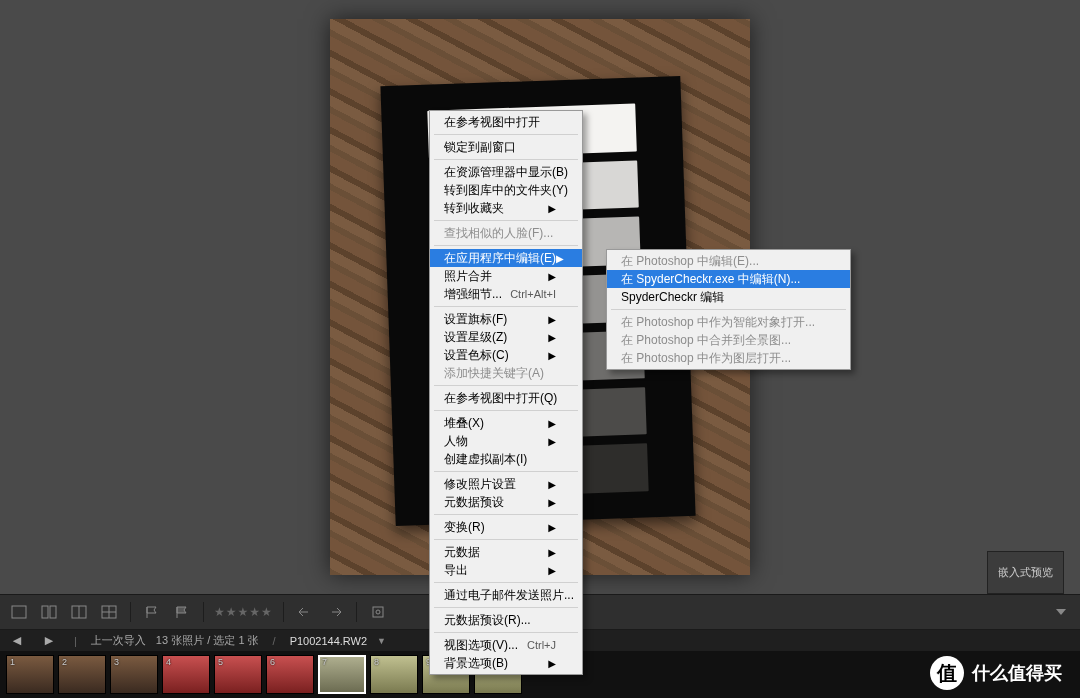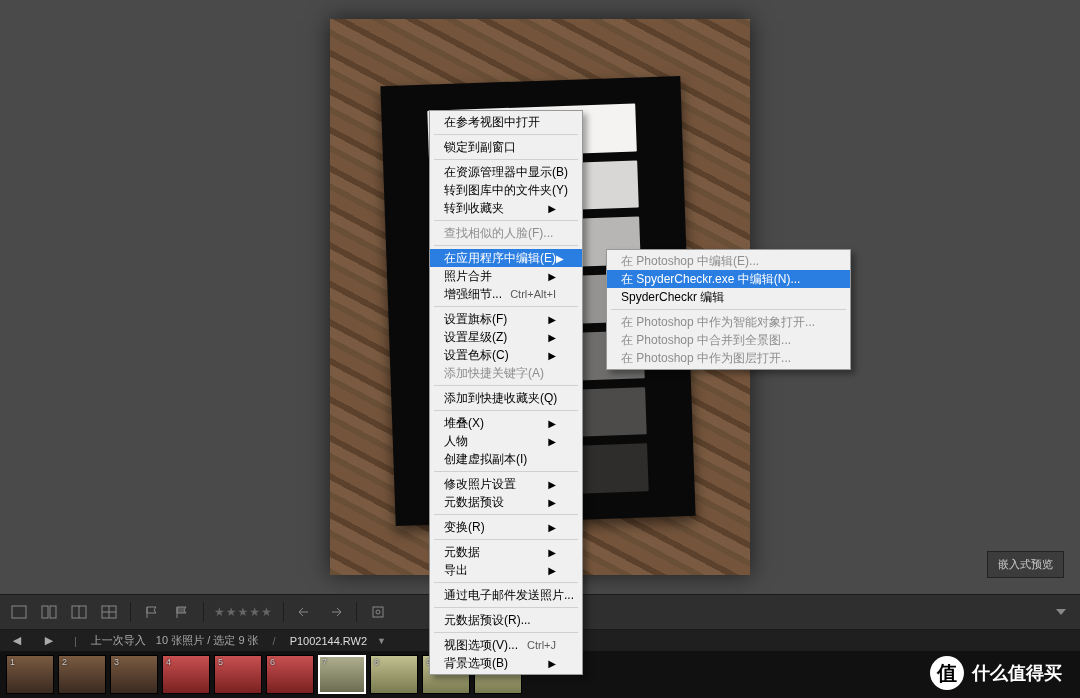--- a/index.html
+++ b/index.html
@@ -100,21 +100,21 @@
 .menu-item.hl, .sub-item.hl { background:#2a7de1; color:#fff; }
 .menu-item.disabled, .sub-item.disabled { color:#8d8d8d; }
 .menu-sep { height:1px; margin:3px 4px; background:#d0d0d0; }
 .sub-arrow { font-size:10px; }
 .shortcut { color:#5a5a5a; font-size:11px; }
 
 
 .embed-btn {
   position:absolute; right:16px; top:551px;
   background:#3c3c3c; border:1px solid #222;
-  color:#ccc; font-size:11px; padding:5px 10px;
+  color:#ccc; font-size:11px; padding:13px 10px;
 }
 
 
 .toparrow {
   position:absolute; top:0; left:50%; transform:translateX(-50%);
   width:0;height:0;border-left:10px solid transparent;border-right:10px solid transparent;border-top:9px solid #1c1c1c;
 }
 
 
 .logo {
@@ -209,21 +209,21 @@
         <path d="M0 2l5 6 5-6z" fill="#888"></path>
       </svg>
     </span>
 </div>
 
 <div class="statusbar">
   <span class="tool-btn">◀</span>
   <span class="tool-btn">▶</span>
   <span class="sep">|</span>
   <span>上一次导入</span>
-  <span>10 张照片 / 选定 9 张</span>
+  <span>13 张照片 / 选定 1 张</span>
   <span class="sep">/</span>
   <span style="font-weight:normal;color:#ddd">P1002144.RW2</span>
   <span style="font-size:9px;color:#888">▼</span>
 </div>
 
 <div class="filmstrip" id="filmstrip">
     <div class="thumb">
       <div class="img" style="background: linear-gradient(rgb(122, 90, 64), rgb(58, 42, 32));"></div>
       <span class="idx">1</span>
     </div>
@@ -317,21 +317,21 @@
     </div>
     <div class="menu-item">
       <span>设置色标(C)</span>
       <span class="sub-arrow">▶</span>
     </div>
     <div class="menu-item disabled">
       <span>添加快捷关键字(A)</span>
     </div>
     <div class="menu-sep"></div>
     <div class="menu-item">
-      <span>添加到快捷收藏夹(Q)</span>
+      <span>在参考视图中打开(Q)</span>
     </div>
     <div class="menu-sep"></div>
     <div class="menu-item">
       <span>堆叠(X)</span>
       <span class="sub-arrow">▶</span>
     </div>
     <div class="menu-item">
       <span>人物</span>
       <span class="sub-arrow">▶</span>
     </div>

